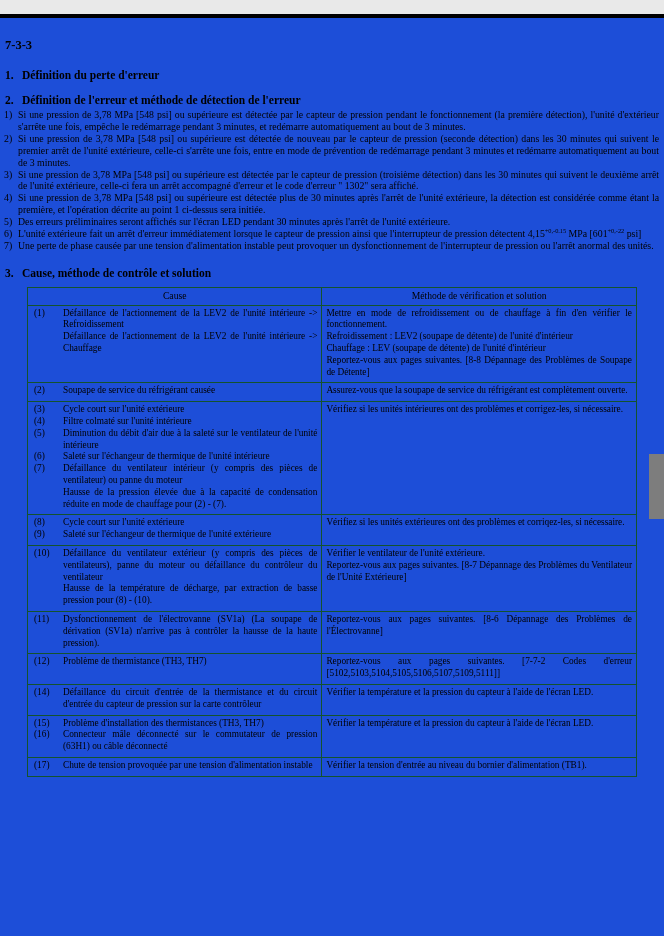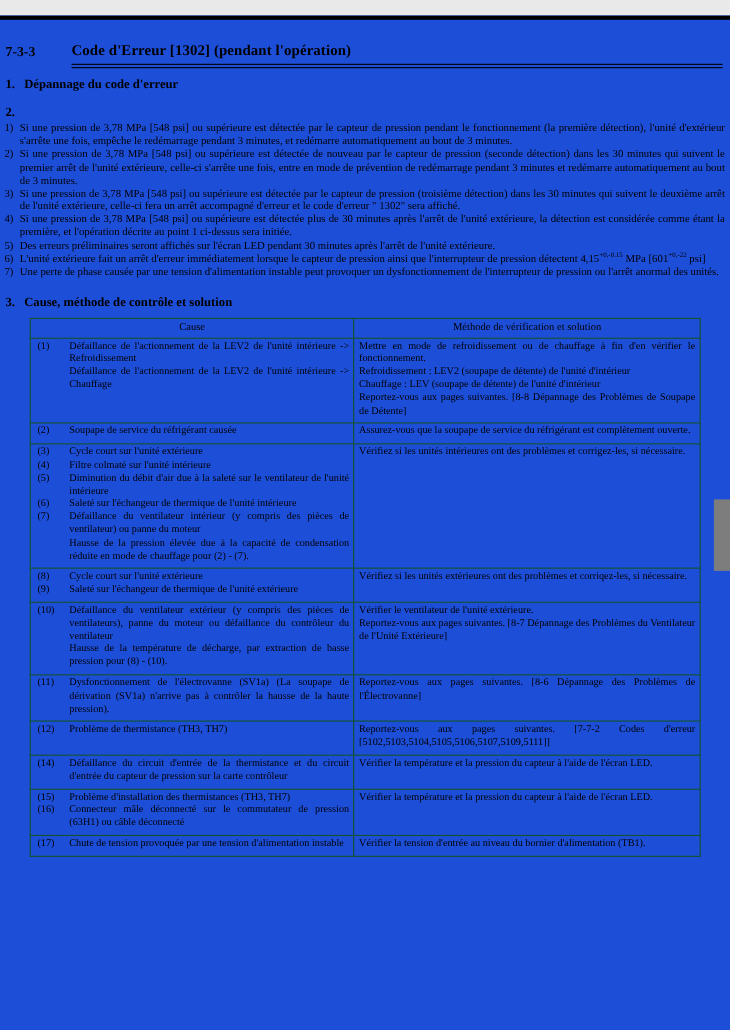--- a/index.html
+++ b/index.html
@@ -52,35 +52,33 @@
   .side-tab { position: absolute; right: 0; top: 440px; width: 15px; height: 65px; }
 </style>
 </head>
 <body>
 
 <div class="page">
   <div class="top-bar"></div>
 
   <div class="doc-header">
     <div class="doc-num">7-3-3</div>
-    <div class="doc-title-wrap">
-      <div class="doc-title">Code d'Erreur [1302] (pendant l'opération)</div>
-    </div>
   </div>
 
   <div class="sec1">
     <div class="sec-heading">
       <span class="sec-num">1.</span>
-      <span>Dépannage du code d'erreur</span>
+      <span>Définition du perte d'erreur</span>
     </div>
   </div>
 
   <div class="sec2">
     <div class="sec-heading">
       <span class="sec-num">2.</span>
+      <span>Définition de l'erreur et méthode de détection de l'erreur</span>
     </div>
     <div class="dlist">
         <div class="dlist-item">
           <span class="dli-num">1)</span>
           <div class="dli-text">Si une pression de 3,78 MPa [548 psi] ou supérieure est détectée par le capteur de pression pendant le fonctionnement (la première détection), l'unité d'extérieur s'arrête une fois, empêche le redémarrage pendant 3 minutes, et redémarre automatiquement au bout de 3 minutes.</div>
         </div>
         <div class="dlist-item">
           <span class="dli-num">2)</span>
           <div class="dli-text">Si une pression de 3,78 MPa [548 psi] ou supérieure est détectée de nouveau par le capteur de pression (seconde détection) dans les 30 minutes qui suivent le premier arrêt de l'unité extérieure, celle-ci s'arrête une fois, entre en mode de prévention de redémarrage pendant 3 minutes et redémarre automatiquement au bout de 3 minutes.</div>
         </div>

